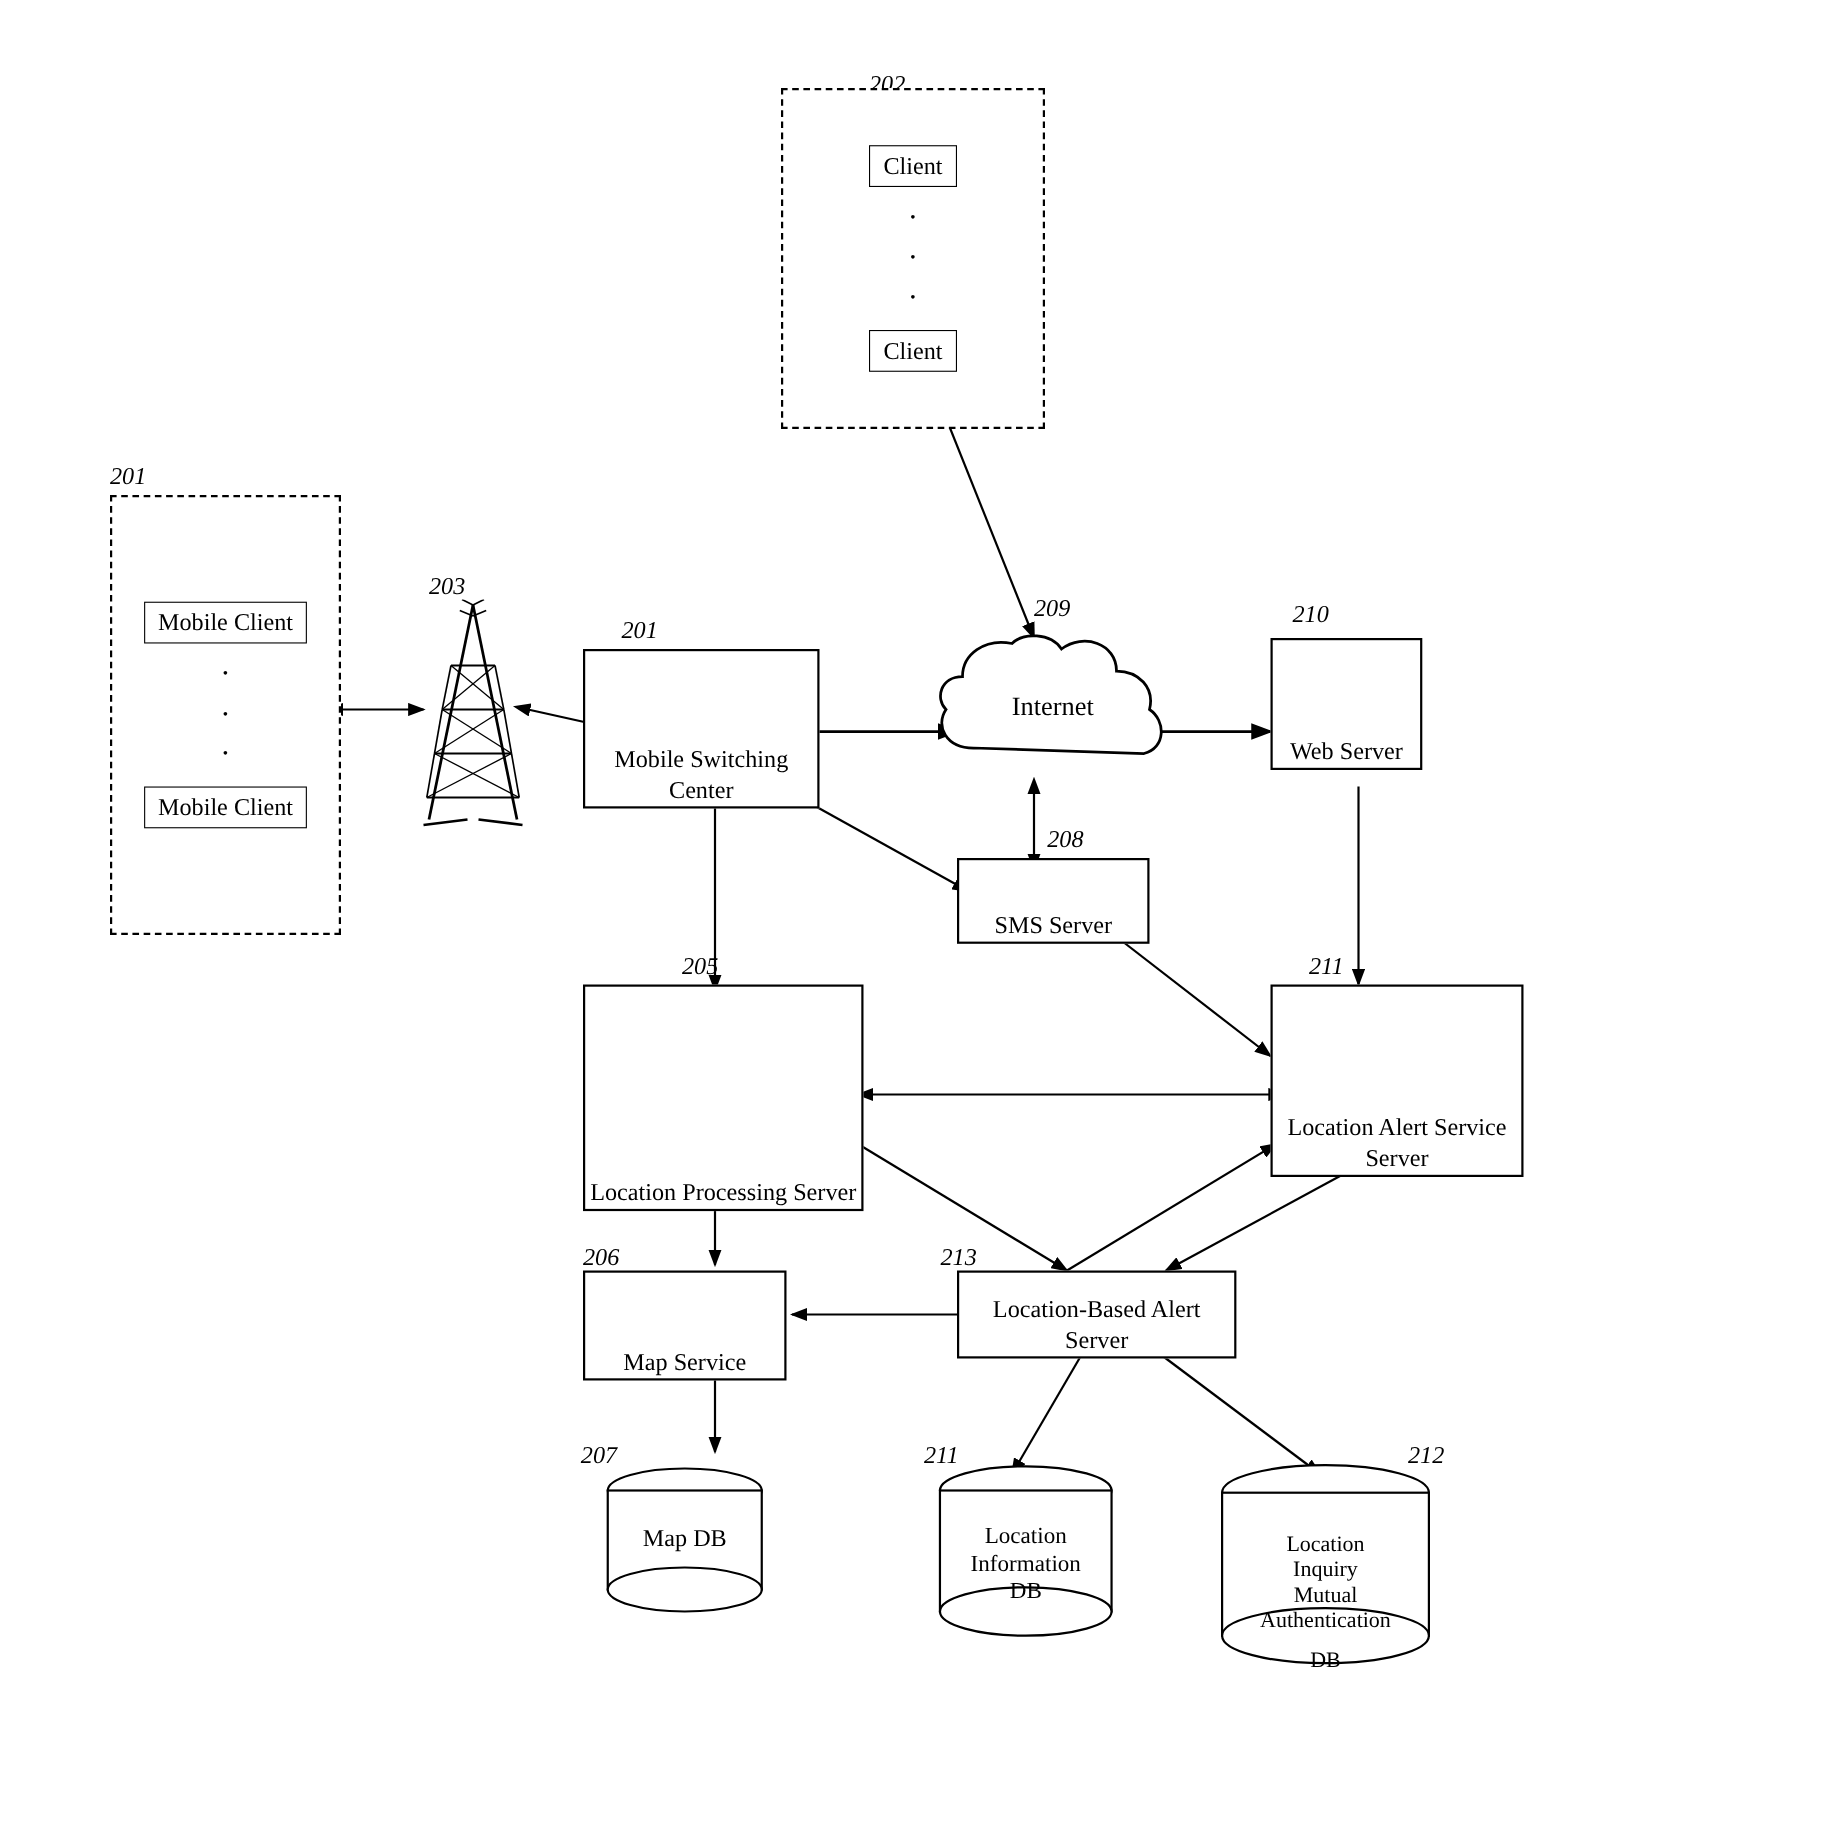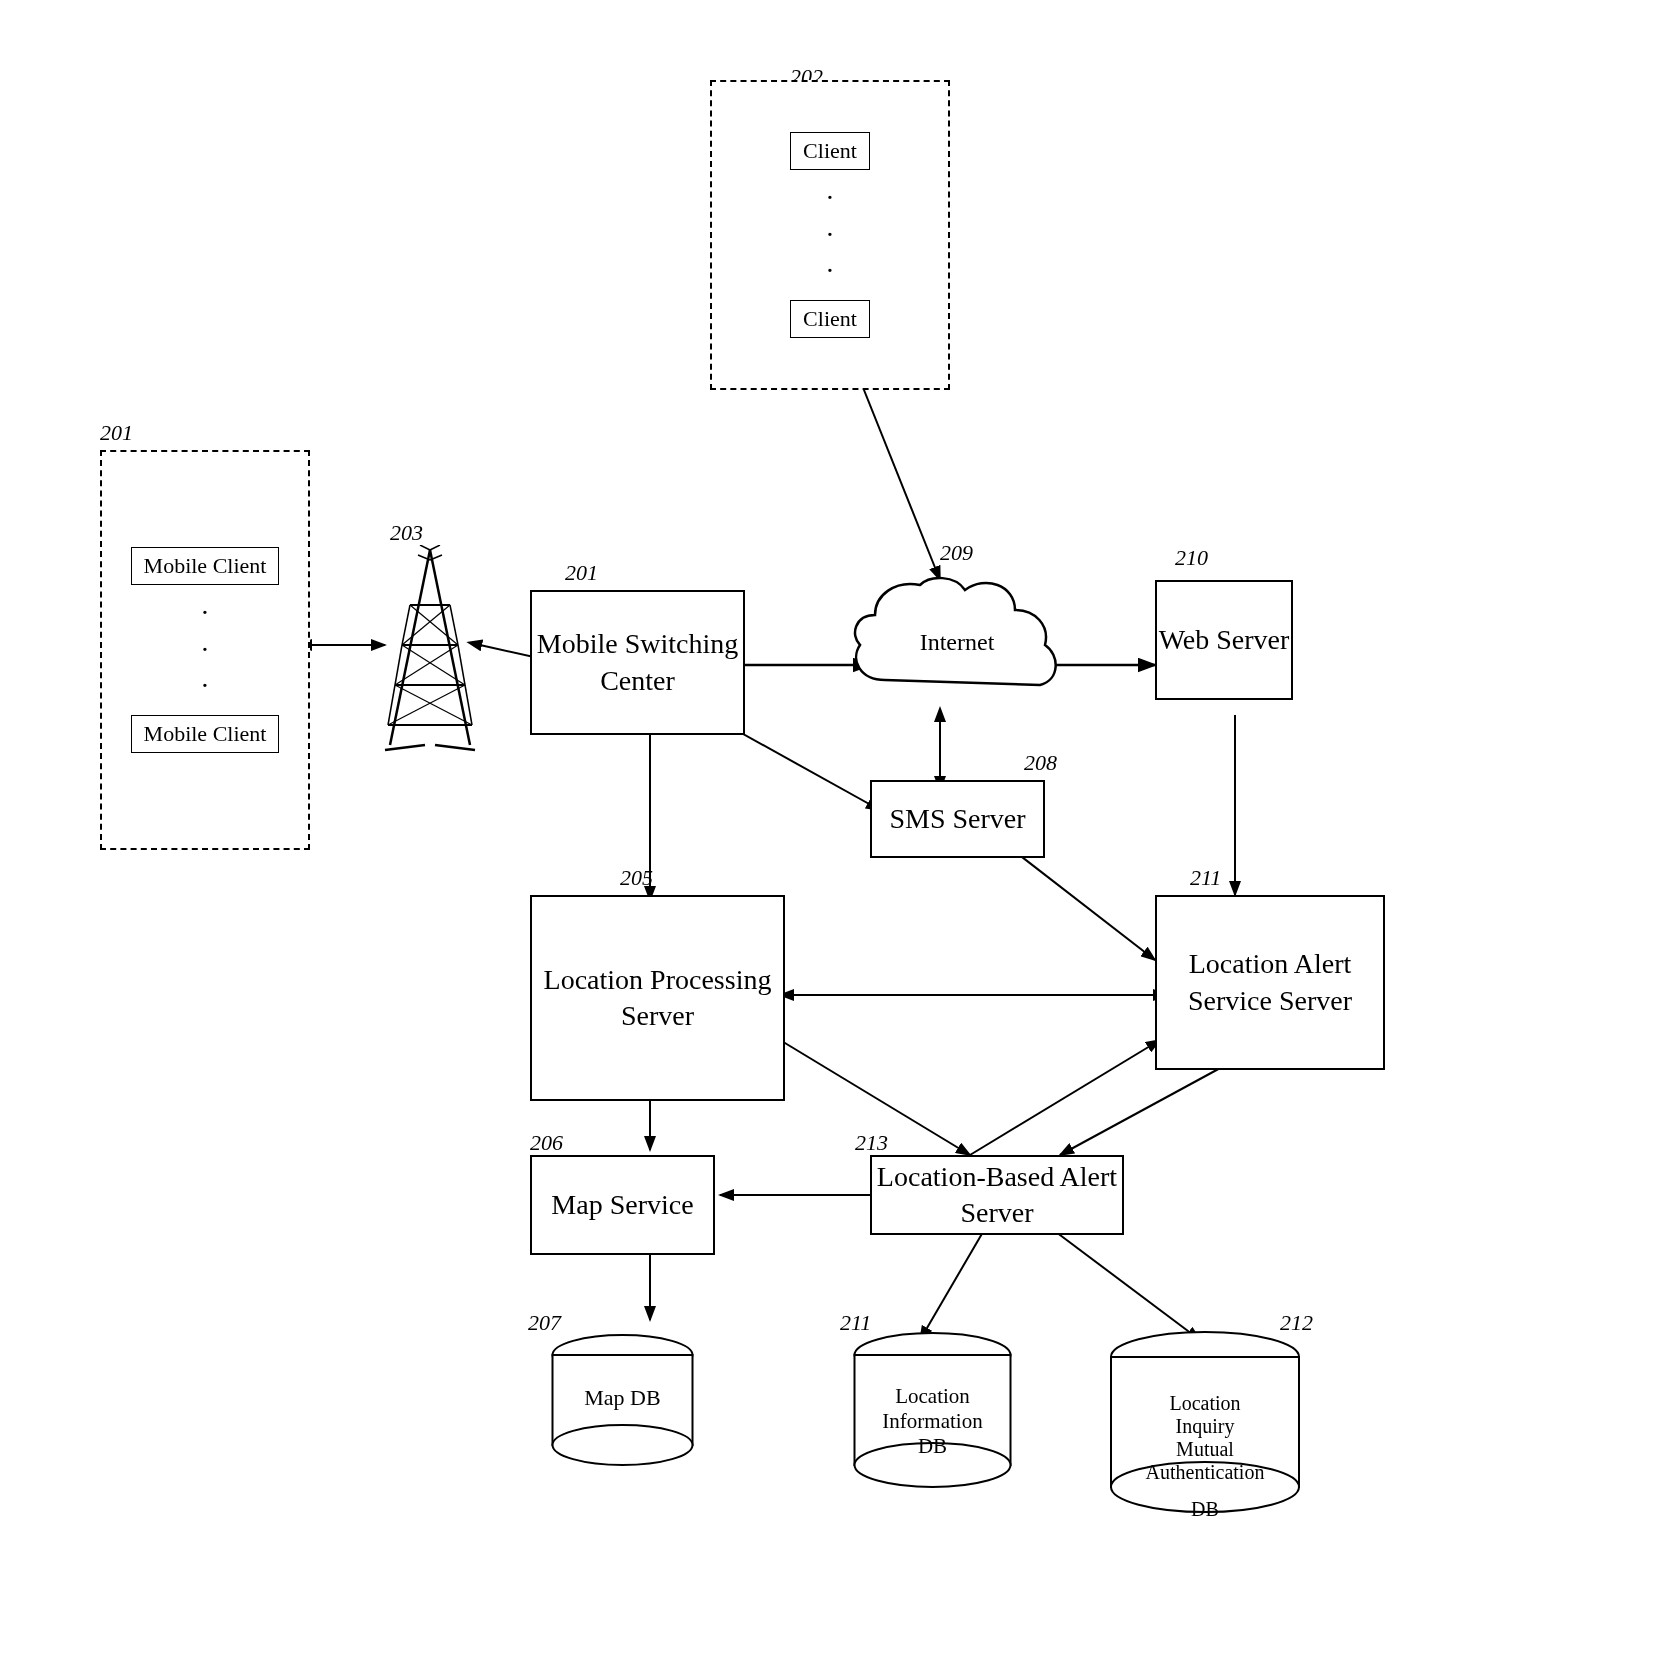--- a/index.html
+++ b/index.html
@@ -14,24 +14,24 @@
     .diagram {
       position: absolute;
       top: 0; left: 0;
       width: 1656px;
       height: 1656px;
     }
     .box {
       position: absolute;
       border: 2px solid #000;
       display: flex;
-      align-items: center;
+      align-items: flex-end;
       justify-content: center;
       text-align: center;
-      font-size: 28px;
+      font-size: 22px;
       line-height: 1.3;
       background: #fff;
     }
     .dashed-box {
       position: absolute;
       border: 2px dashed #000;
       display: flex;
       align-items: center;
       justify-content: center;
       text-align: left;
@@ -217,21 +217,21 @@
                Z" fill="#fff" stroke="#000" stroke-width="2.5"></path>
       <text x="112" y="80" text-anchor="middle" font-size="24" font-family="Times New Roman">Internet</text>
     </svg>
   </div>
 
   <div class="label" style="left:1175px; top:545px;">210</div>
   <div class="box" style="left:1155px; top:580px; width:138px; height:120px;">
     <span>Web Server</span>
   </div>
 
-  <div class="label" style="left:1024px; top:750px;">208</div>
+  <div class="label" style="left:952px; top:750px;">208</div>
   <div class="box" style="left:870px; top:780px; width:175px; height:78px;">
     <span>SMS Server</span>
   </div>
 
   <div class="label" style="left:620px; top:865px;">205</div>
   <div class="box" style="left:530px; top:895px; width:255px; height:206px;">
     <span>Location Processing Server</span>
   </div>
 
   <div class="label" style="left:1190px; top:865px;">211</div>

